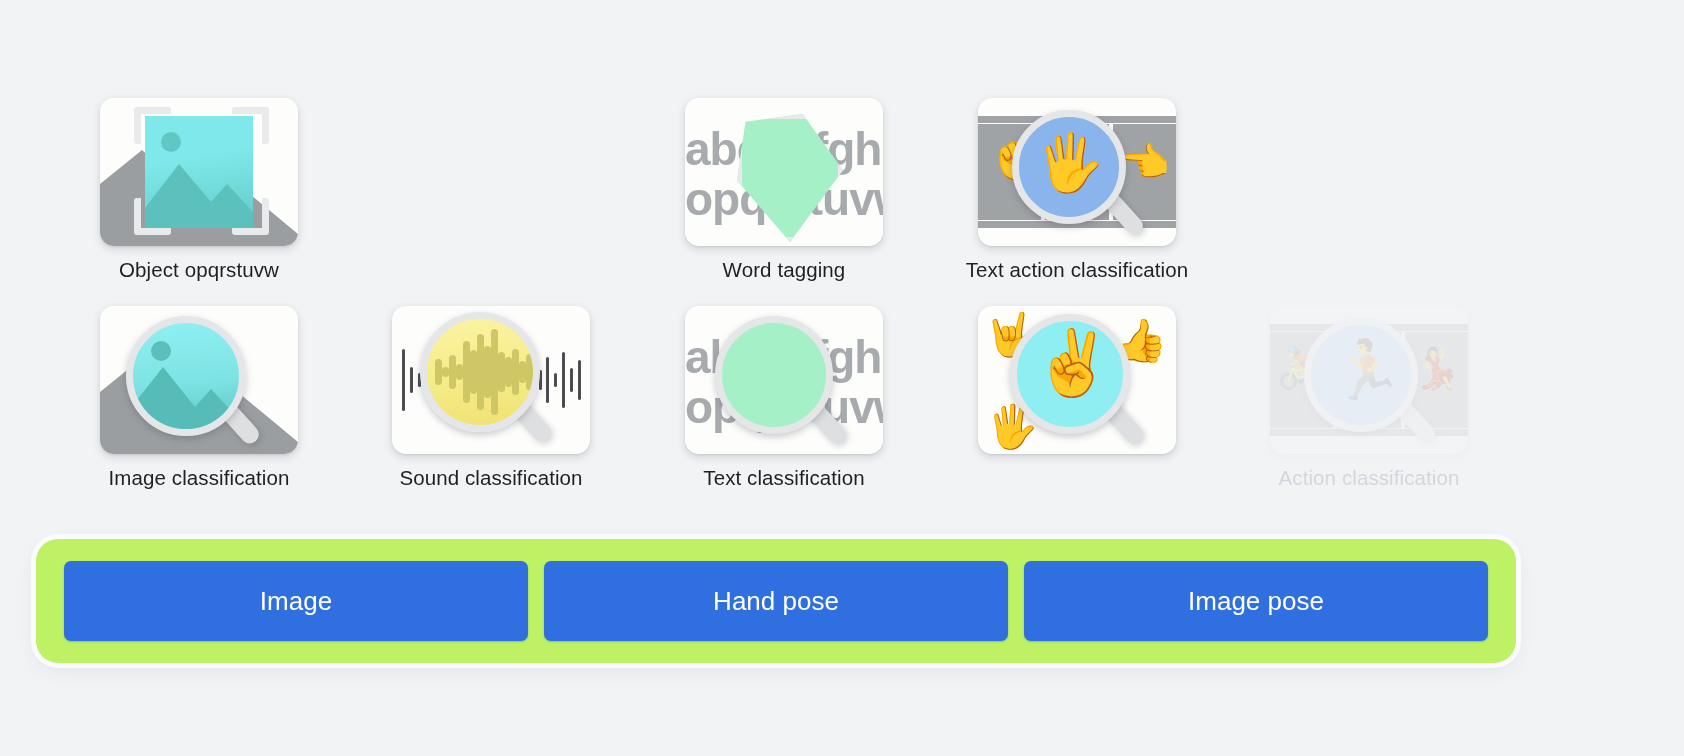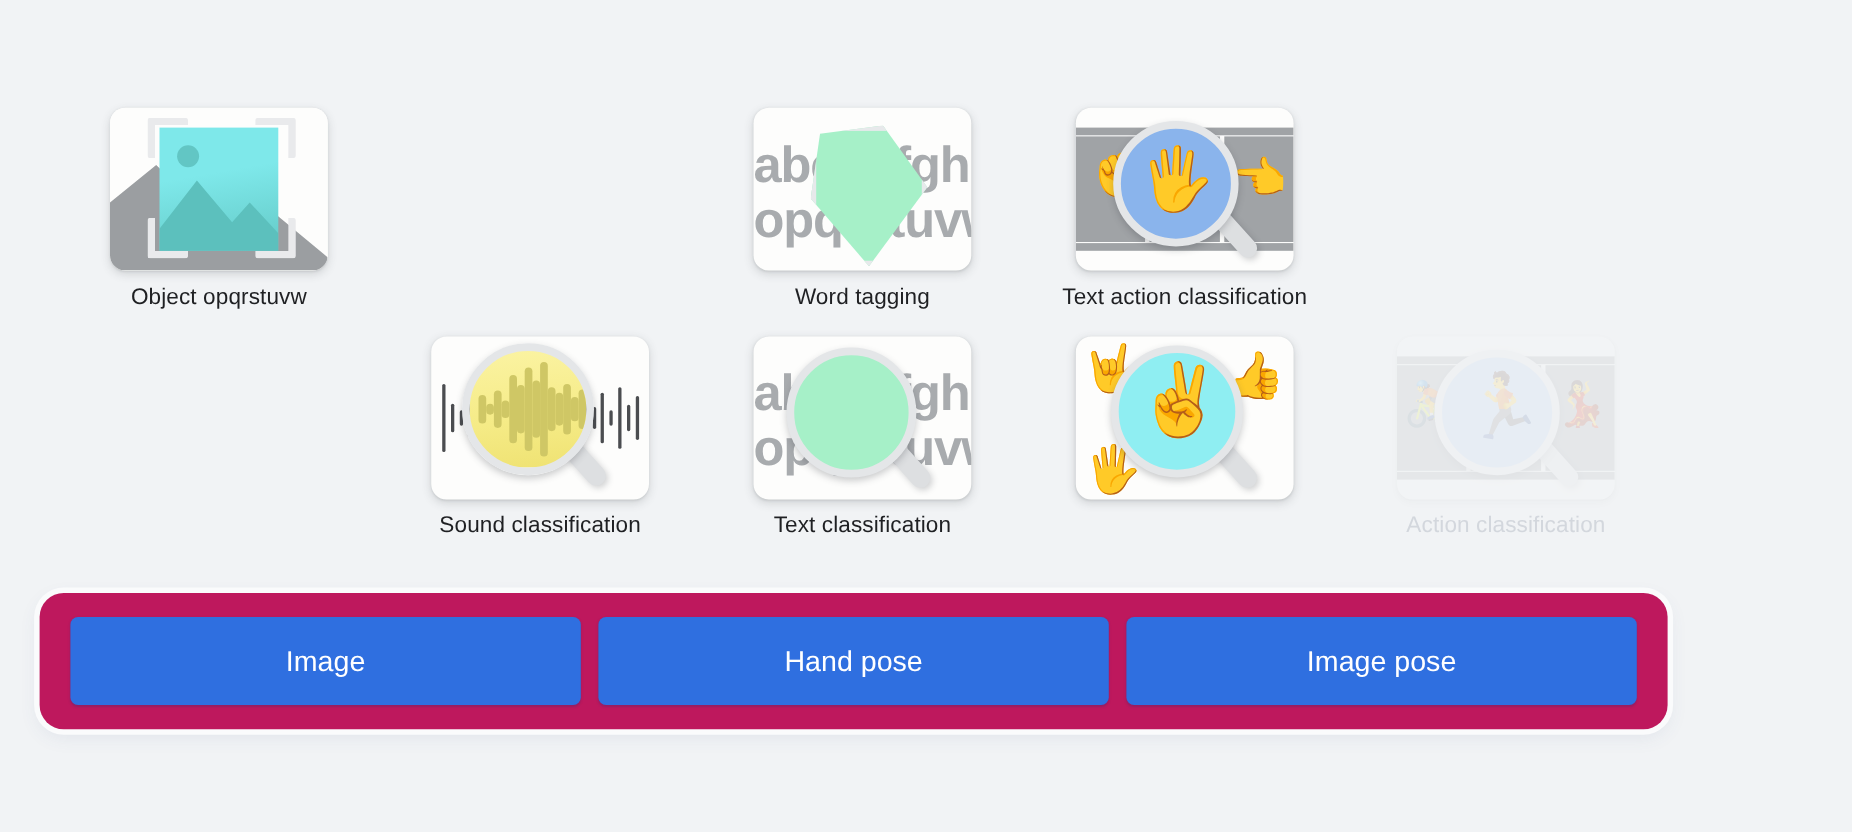--- a/index.html
+++ b/index.html
@@ -102,21 +102,21 @@
   .arrow .shaft{position:absolute;left:10px;top:13px;width:6px;background:#2f6fe0;}
   .arrow .head{
     position:absolute;left:0;top:0;width:0;height:0;
     border-left:13px solid transparent;border-right:13px solid transparent;
     border-bottom:17px solid #2f6fe0;
   }
 
   
   .sourcebar{
     position:absolute;left:36px;top:539px;width:1480px;height:124px;
-    background:#be185d;border-radius:22px;
+    background:#bef264;border-radius:22px;
     box-shadow:0 0 0 5px #fafbfc, 0 6px 18px rgba(70,90,140,.10);
     display:flex;align-items:center;justify-content:space-between;
     padding:0 20px;box-sizing:border-box;
   }
   .srcbtn{
     flex:1;margin:0 8px;height:80px;
     background:#2f6fe0;border:none;border-radius:7px;
     color:#ffffff;font-size:26px;
     font-family:"Liberation Sans",sans-serif;
     cursor:pointer;
@@ -180,20 +180,40 @@
       <div class="mag" style="left:34px;top:12px;width:150px;height:132px;">
         <div class="handle" style="left:78px;top:76px;width:17px;height:62px;transform:rotate(-42deg);transform-origin:top center;"></div>
         <div class="lens" style="left:0;top:0;width:100px;height:100px;background:#8ab4ec;">
           <div class="glyph" style="left:16px;top:18px;font-size:56px;color:#6d9fe0;">🖐</div>
         </div>
       </div>
     </div>
     <div class="caption">Text action classification</div>
   </div>
 
+  <div class="card" id="card-image-classification" style="left:100px;top:306px;">
+    <div class="thumb">
+      <div class="mount">
+        <div class="sky"></div>
+        <svg class="hill" viewBox="0 0 198 148" preserveAspectRatio="none">
+          <path d="M0 148 L0 86 L42 52 L96 104 L128 78 L198 136 L198 148 Z" fill="#9b9ea1"></path>
+        </svg>
+      </div>
+      <div class="mag" style="left:26px;top:10px;width:160px;height:136px;">
+        <div class="handle" style="left:82px;top:82px;width:18px;height:58px;transform:rotate(-42deg);transform-origin:top center;"></div>
+        <div class="lens" style="left:0;top:0;width:106px;height:106px;background:linear-gradient(175deg,#8ff0f2 0%,#7ee3e4 55%,#5ec4c1 100%);">
+          <div style="position:absolute;left:18px;top:18px;width:20px;height:20px;border-radius:50%;background:#5cbfbc;"></div>
+          <svg viewBox="0 0 106 106" preserveAspectRatio="none" style="position:absolute;left:0;bottom:0;width:106px;height:106px;">
+            <path d="M0 106 L0 82 L30 44 L62 84 L78 66 L106 96 L106 106 Z" fill="#57bbb8"></path>
+          </svg>
+        </div>
+      </div>
+    </div>
+    <div class="caption">Image classification</div>
+  </div>
 
   <div class="card" id="card-sound-classification" style="left:392px;top:306px;">
     <div class="thumb">
       <div class="wave">
           <i style="left: 0px; height: 62px;"></i>
           <i style="left: 7.8px; height: 26px;"></i>
           <i style="left: 15.6px; height: 14px;"></i>
           <i style="left: 23.4px; height: 34px;"></i>
           <i style="left: 128.7px; height: 30px;"></i>
           <i style="left: 136.5px; height: 20px;"></i>

